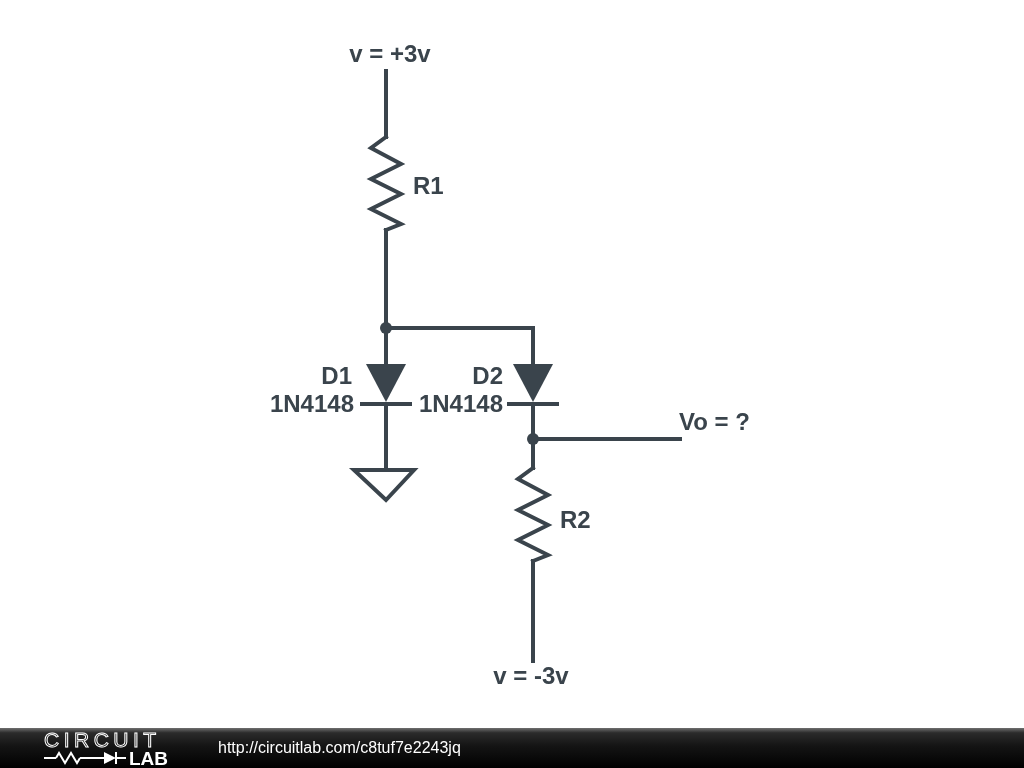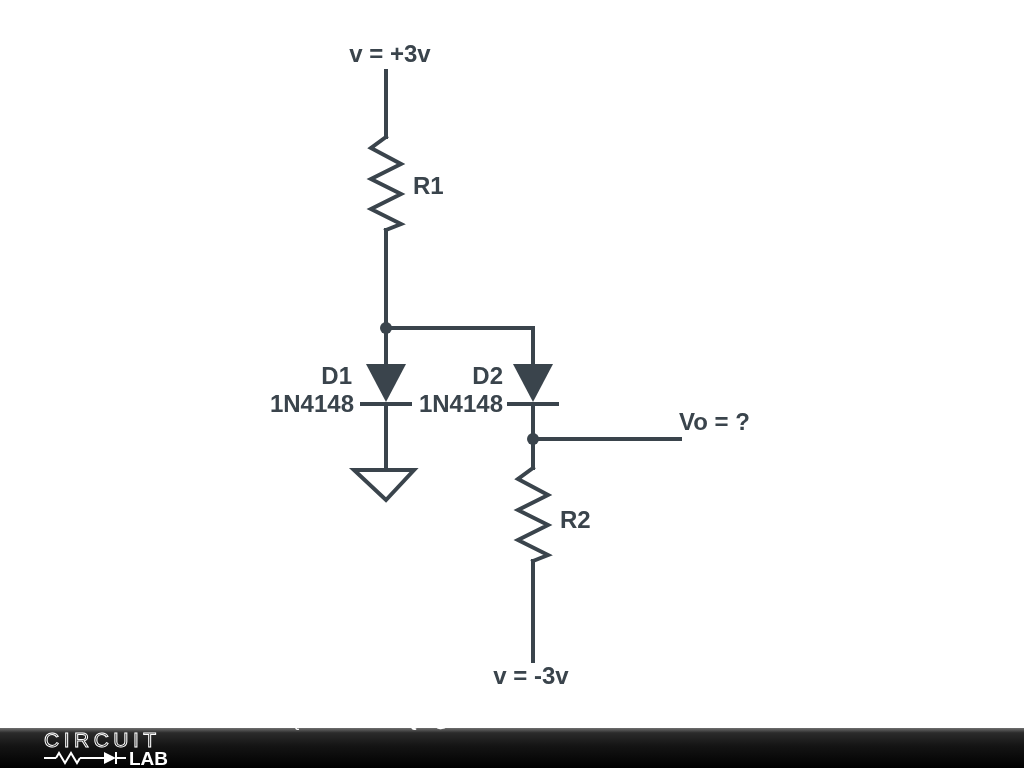--- a/index.html
+++ b/index.html
@@ -95,16 +95,15 @@
       <polyline points="14,28 17,23 23,33 29,23 35,33 38,28"></polyline>
       <line x1="38" y1="28" x2="62" y2="28"></line>
       <polygon points="62,22 62,34 74,28" fill="#ffffff" stroke="none"></polygon>
       <line x1="74" y1="22" x2="74" y2="34"></line>
       <line x1="74" y1="28" x2="84" y2="28"></line>
     </g>
     <text x="87" y="35" font-family="Liberation Sans, sans-serif" font-size="19" font-weight="bold" fill="#ffffff">LAB</text>
   </svg>
 
   <div class="credits">
-    <div><span class="author">CircuitLabQA</span><span> / </span><span class="detail">CircuitLabQA @ 2020-04-30 14:35:24</span></div>
     <div class="url-line">http://circuitlab.com/c8tuf7e2243jq</div>
   </div>
 </div>
 
 </body></html>

